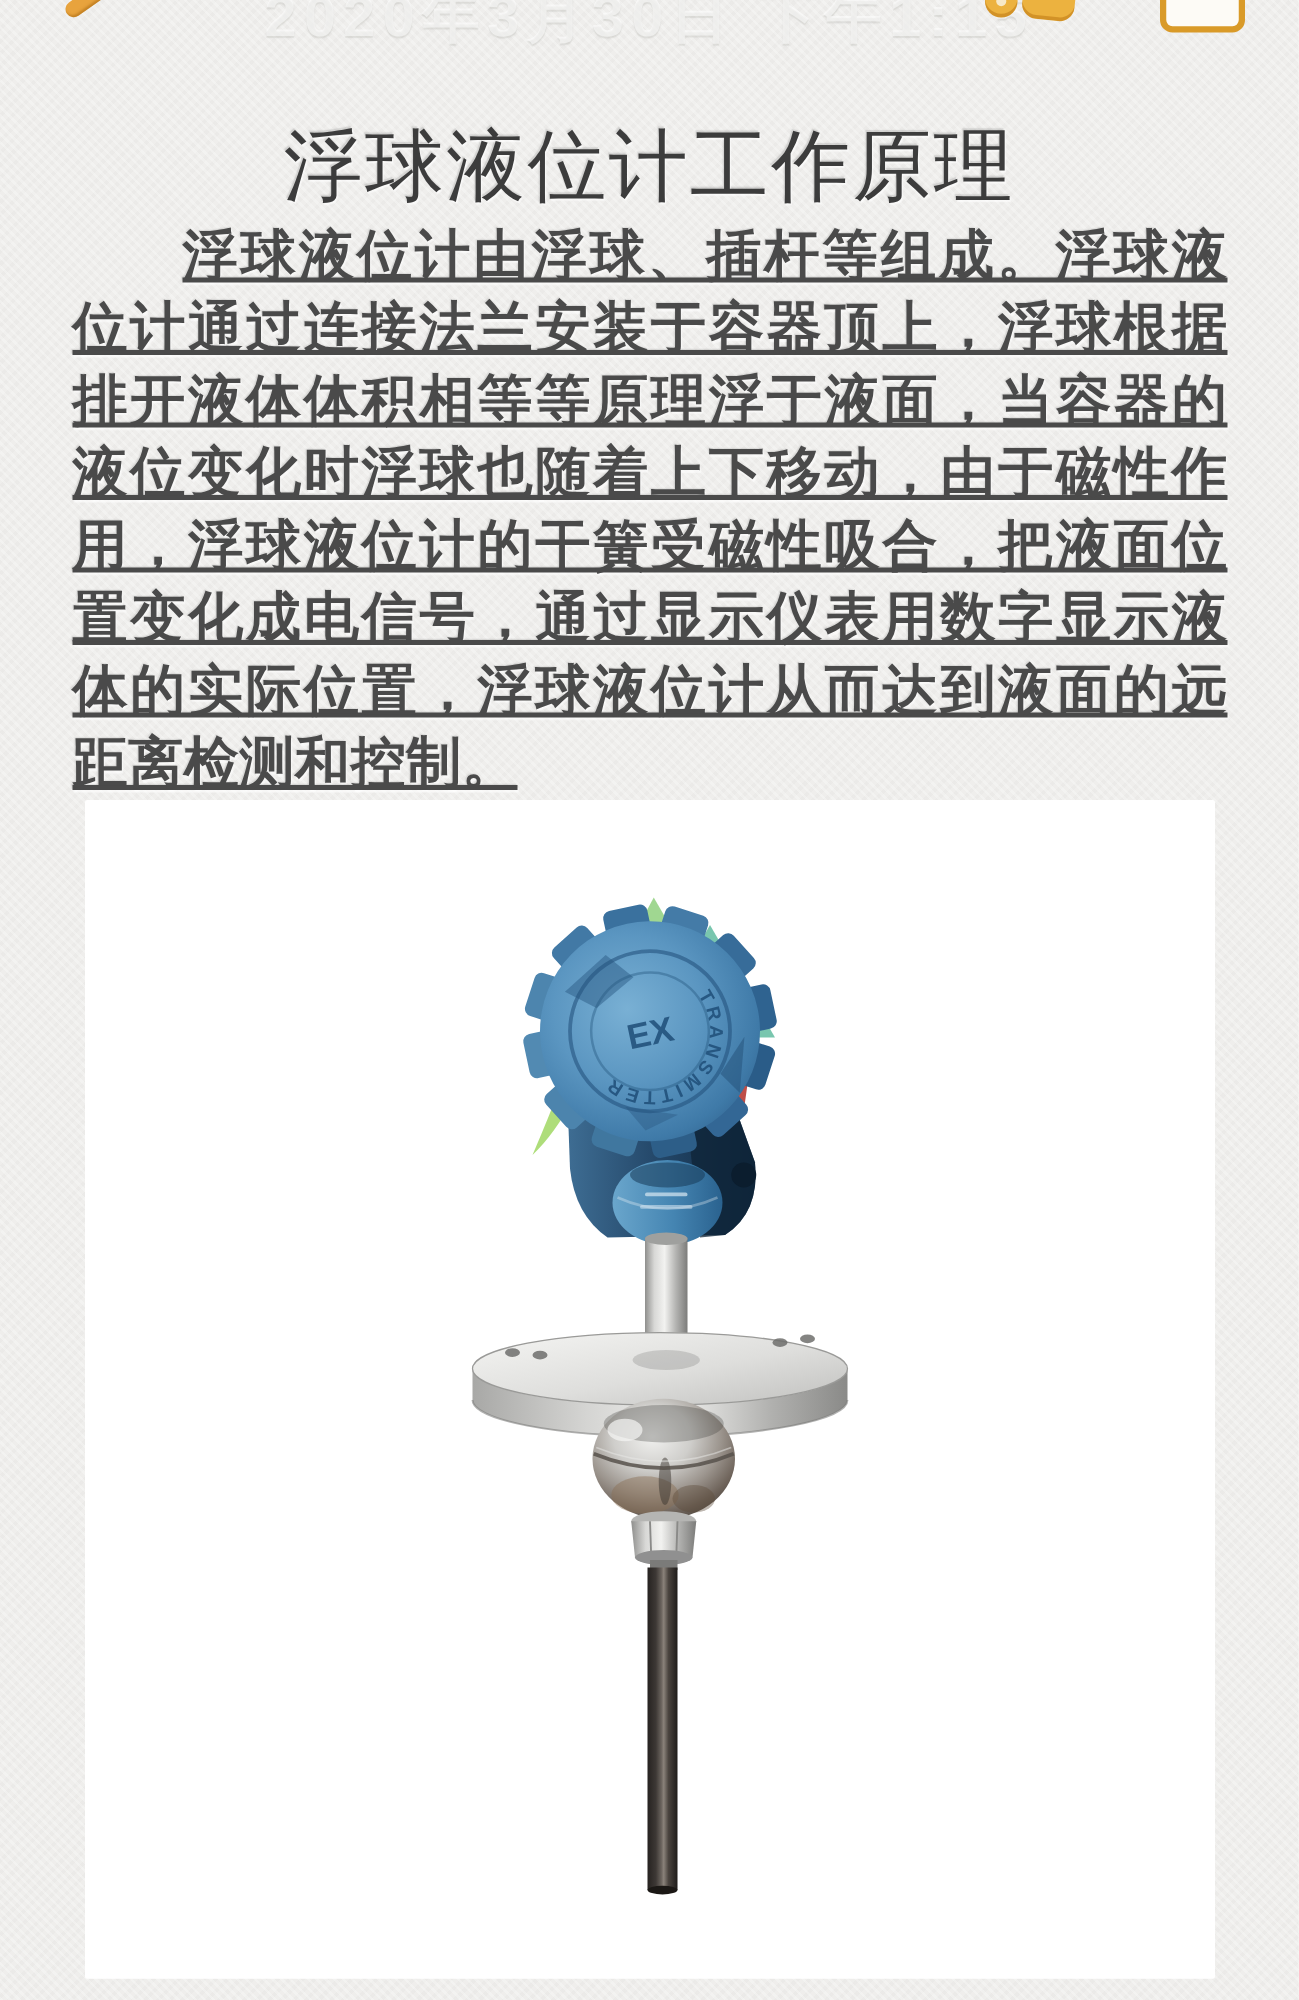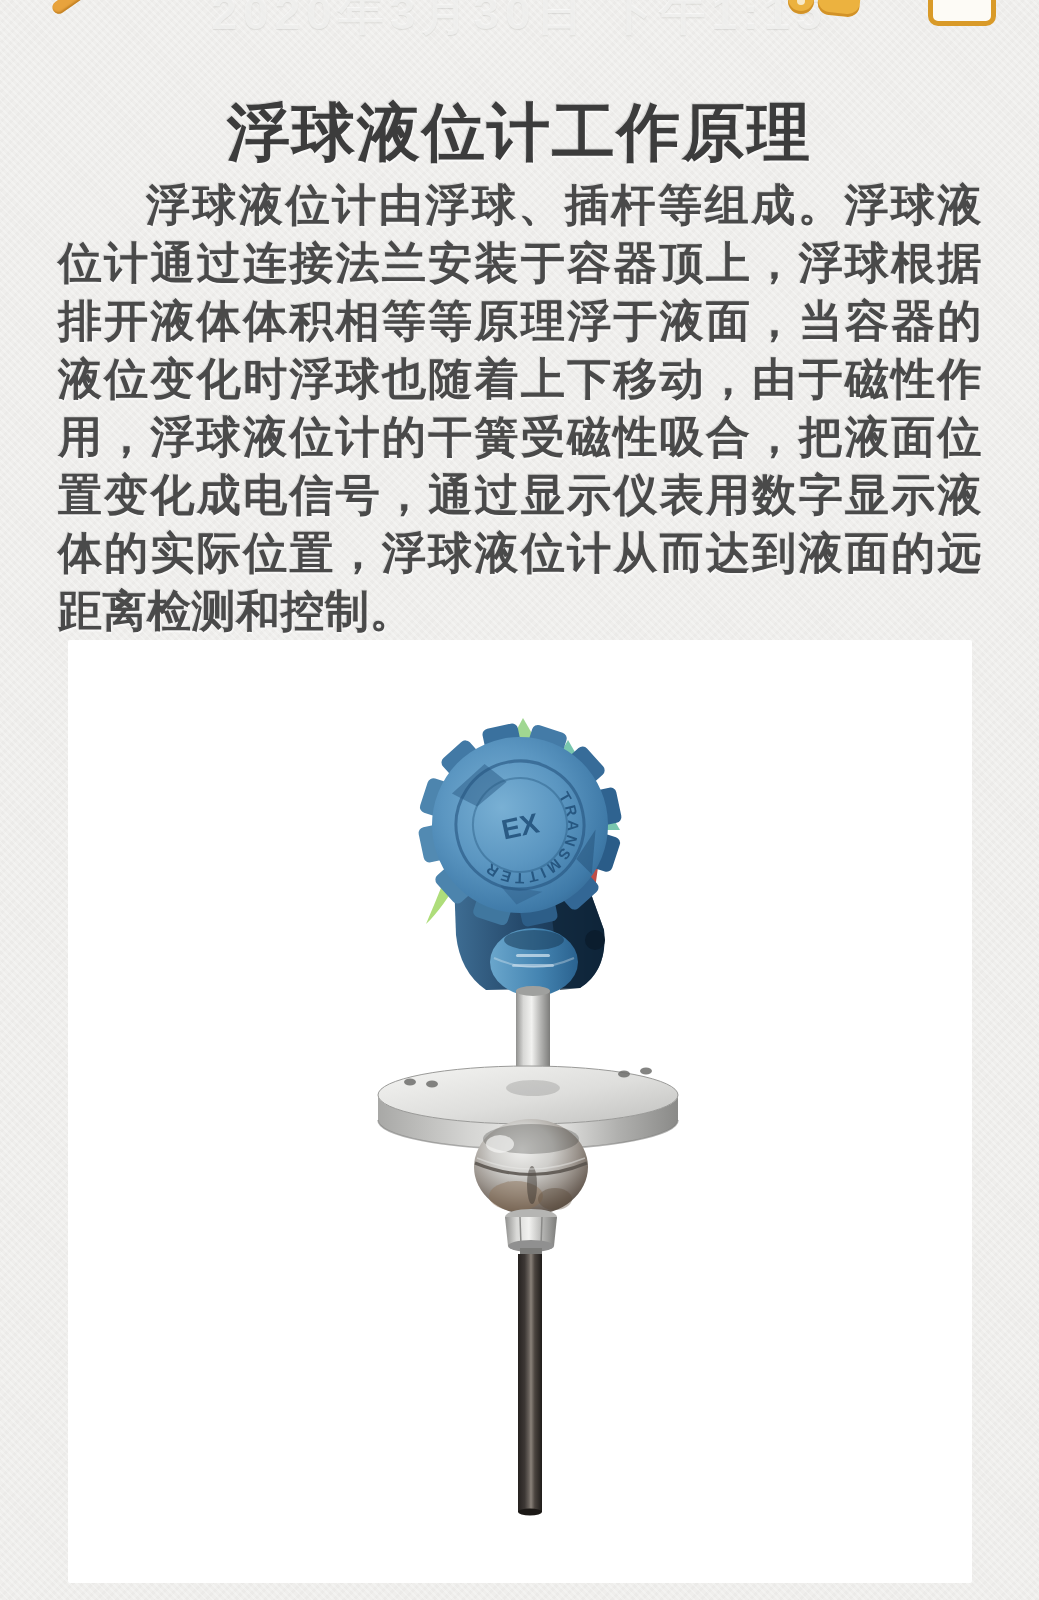--- a/index.html
+++ b/index.html
@@ -38,28 +38,29 @@
     background:#ecb23f;transform:rotate(6deg);
     box-shadow:inset 0 -3px 0 rgba(190,120,20,.55);
   }
   .square-frag{
     top:-16px;left:928px;width:58px;height:32px;
     border:5px solid #d99a28;border-radius:10px;background:#fdfbf6;
   }
   
   .title{
     position:absolute;top:48px;left:0;width:100%;text-align:center;
-    font-size:63px;font-weight:700;color:#3c3c3c;letter-spacing:2px;
+    font-size:63px;font-weight:400;color:#3c3c3c;letter-spacing:2px;
     text-shadow:1px 2px 1px rgba(255,255,255,.65), -1px -1px 1px rgba(120,120,118,.25);
   }
   .body-text{
     position:absolute;top:132px;left:58px;width:924px;
     font-size:44px;line-height:58px;font-weight:600;color:#4a4a4a;
     text-align:justify;text-indent:2em;letter-spacing:.5px;
     text-shadow:1px 2px 1px rgba(255,255,255,.6), -1px -1px 1px rgba(120,120,118,.2);
+    text-decoration:underline;
   }
   
   .photo{
     position:absolute;left:68px;top:640px;width:904px;height:943px;
     background:#ffffff;border-radius:2px;
   }
   .photo svg{display:block;width:904px;height:943px;}
 </style>
 </head>
 <body>

